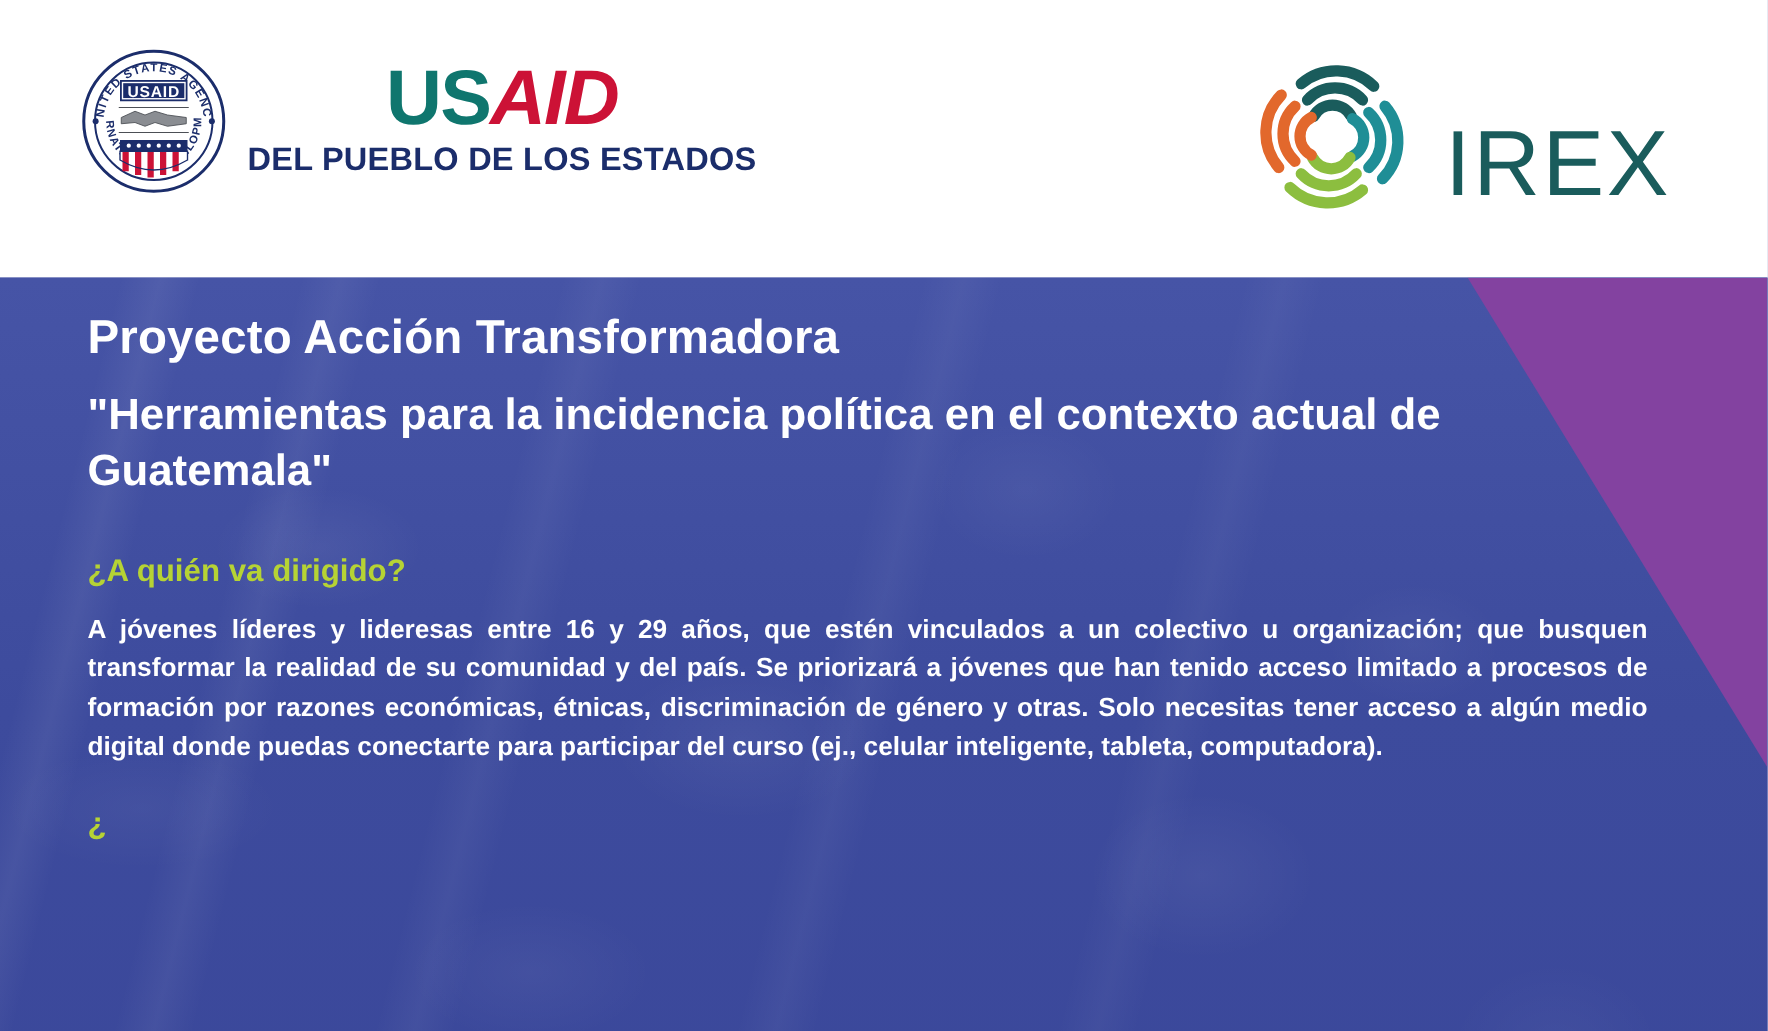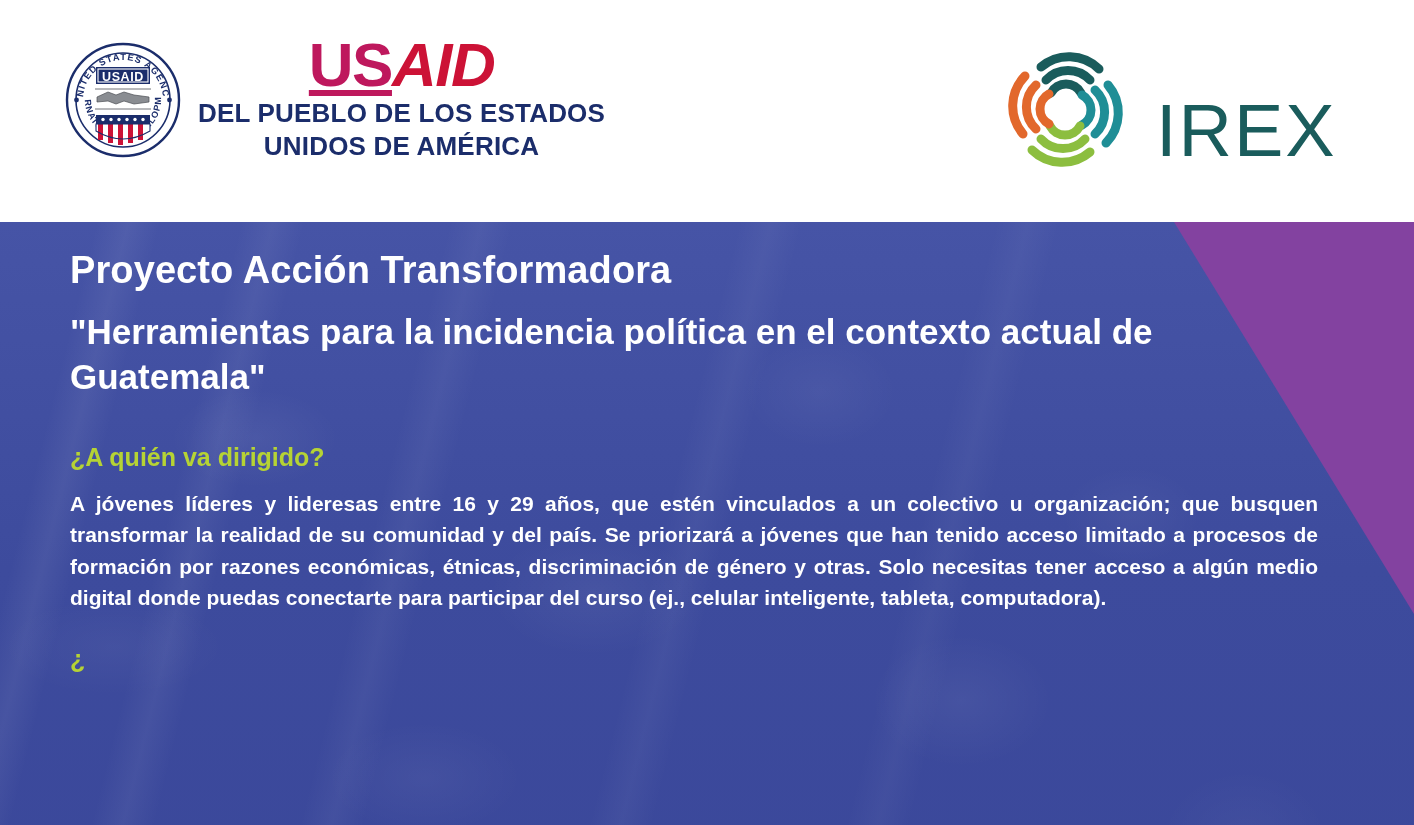--- a/index.html
+++ b/index.html
@@ -16,21 +16,21 @@
   }
 
   
   .usaid-lockup {
     position:absolute; left:64px; top:36px;
     display:flex; align-items:center; gap:16px;
   }
   .usaid-seal { width:118px; height:122px; flex:0 0 auto; }
   .usaid-text { display:flex; flex-direction:column; align-items:center; }
   .usaid-word { font-size:62px; font-weight:700; letter-spacing:-1.5px; line-height:0.92; }
-  .usaid-word .us { color:#be185d;text-decoration:underline; }
+  .usaid-word .us { color:#0f766e; }
   .usaid-word .aid { color:#cc1236;font-style:italic; }
   .usaid-sub1, .usaid-sub2 {
     color:#1b2d6b; font-weight:700; font-size:26px;
     letter-spacing:0.2px; line-height:1.28; white-space:nowrap;
   }
   .usaid-sub1 { margin-top:4px; }
 
   
   .irex-lockup {
     position:absolute; left:1002px; top:50px;
@@ -151,21 +151,20 @@
         </g>
         <path d="M32,85 L86,85 L86,92 Q59,108 32,92 Z" fill="none" stroke="#1b2d6b" stroke-width="1.1"></path>
       </g>
     </svg>
 
     <div class="usaid-text">
       <div class="usaid-word">
         <span class="us">US</span><span class="aid">AID</span>
       </div>
       <div class="usaid-sub1">DEL PUEBLO DE LOS ESTADOS</div>
-      <div class="usaid-sub2">UNIDOS DE AMÉRICA</div>
     </div>
   </div>
 
   <div class="irex-lockup">
     <svg class="irex-mark" viewBox="0 0 128 118">
       <g fill="none" stroke-linecap="round" stroke-width="9">
 
         <g stroke="#1a5c5c">
           <path d="M49,43 A 17,17 0 0 1 79,43"></path>
           <path d="M44,30 A 30,30 0 0 1 88,30"></path>

